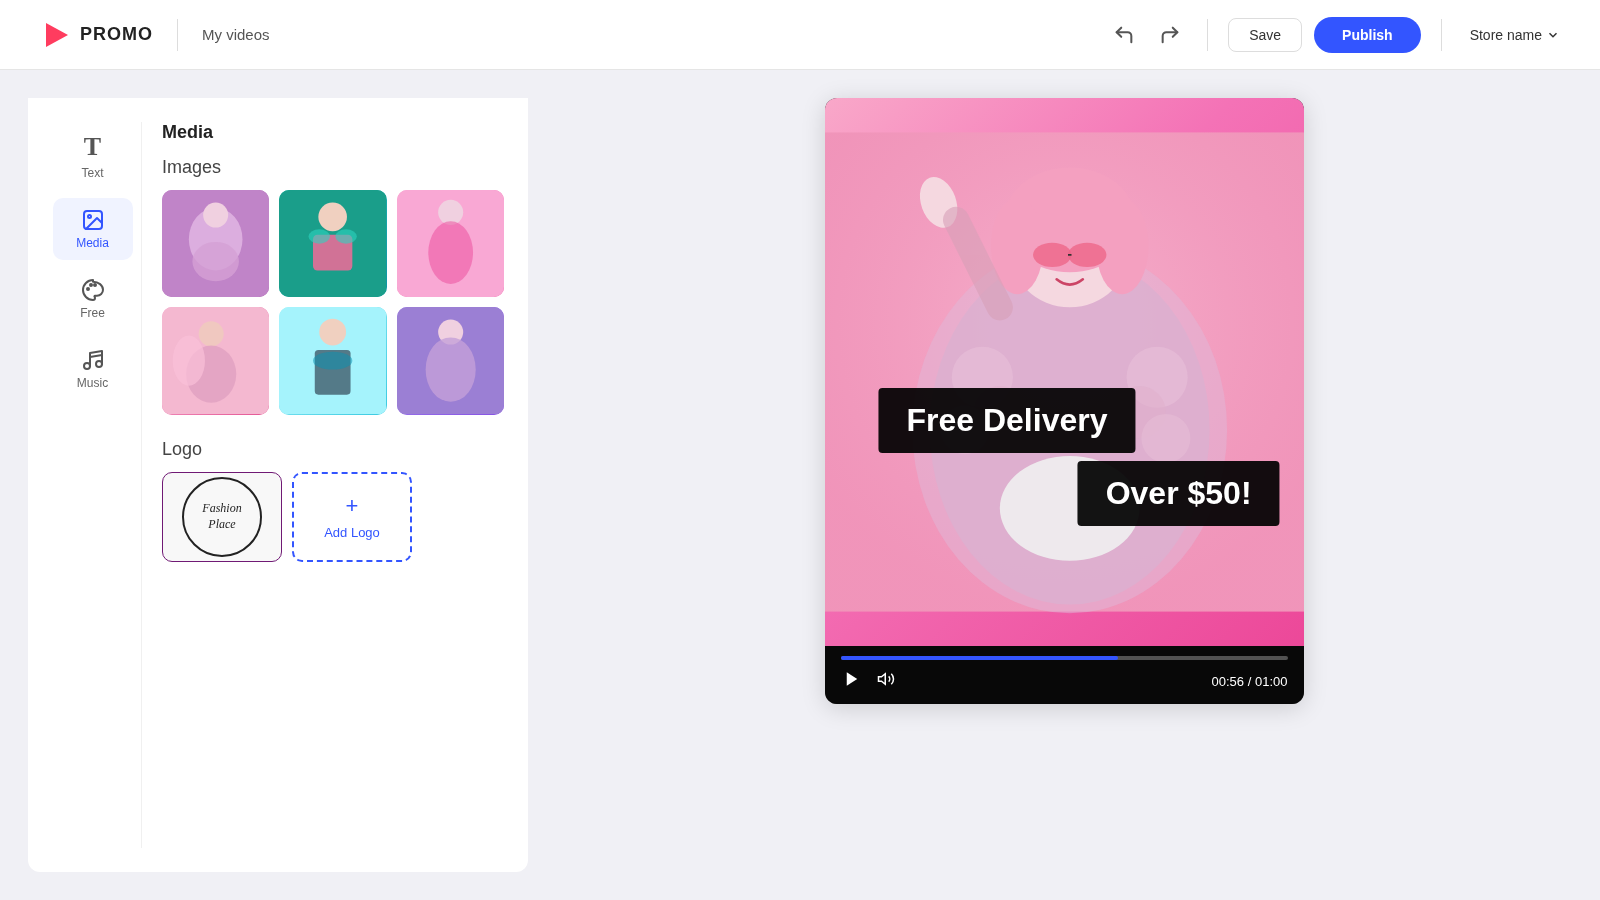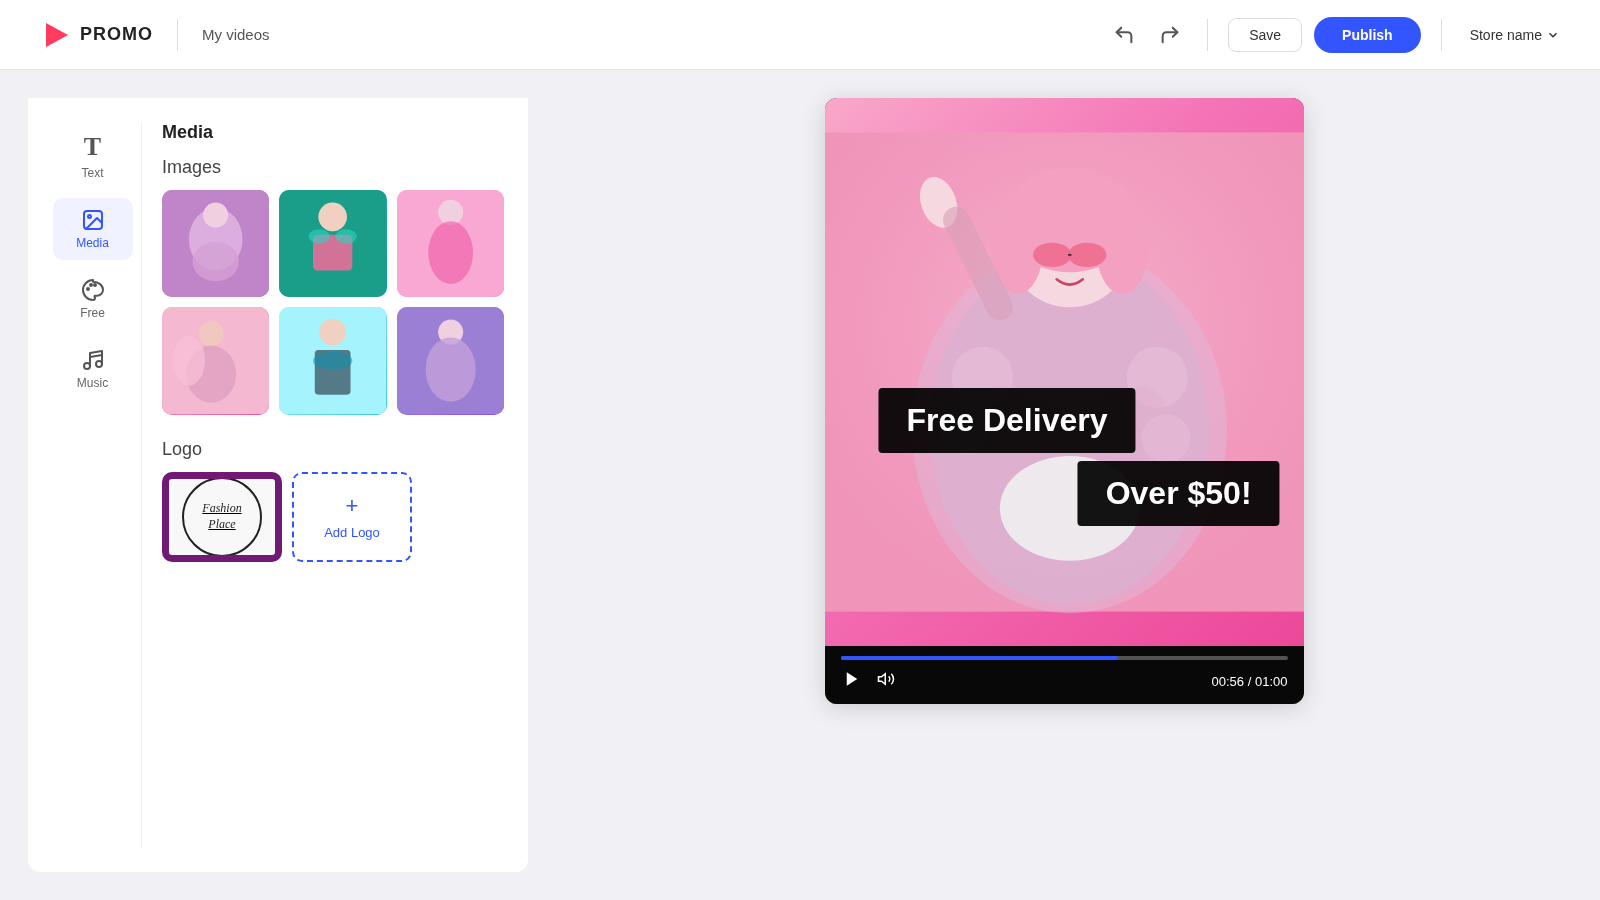--- a/index.html
+++ b/index.html
@@ -68,21 +68,21 @@
       width: 100%; aspect-ratio: 1; border-radius: 10px; overflow: hidden;
       cursor: pointer;
     }
 
     
     .logo-grid { display: flex; gap: 10px; }
     .logo-item {
       width: 120px; height: 90px; border-radius: 10px; overflow: hidden;
       display: flex; align-items: center; justify-content: center; cursor: pointer;
     }
-    .logo-existing { background: #f8f8f8; border: 7px solid #701a75; text-decoration: underline; }
+    .logo-existing { background: #f8f8f8; border: 1px solid #701a75; }
     .logo-add {
       border: 2px dashed #3355ff; background: #fff;
       flex-direction: column; gap: 6px;
     }
     .logo-add-icon { font-size: 22px; color: #3355ff; }
     .logo-add-text { font-size: 13px; color: #3355ff; font-weight: 500; }
     .fashion-logo {
       width: 80px; height: 80px; border-radius: 50%; border: 2px solid #222;
       display: flex; align-items: center; justify-content: center;
       font-family: serif; font-size: 11px; color: #222; text-align: center;

